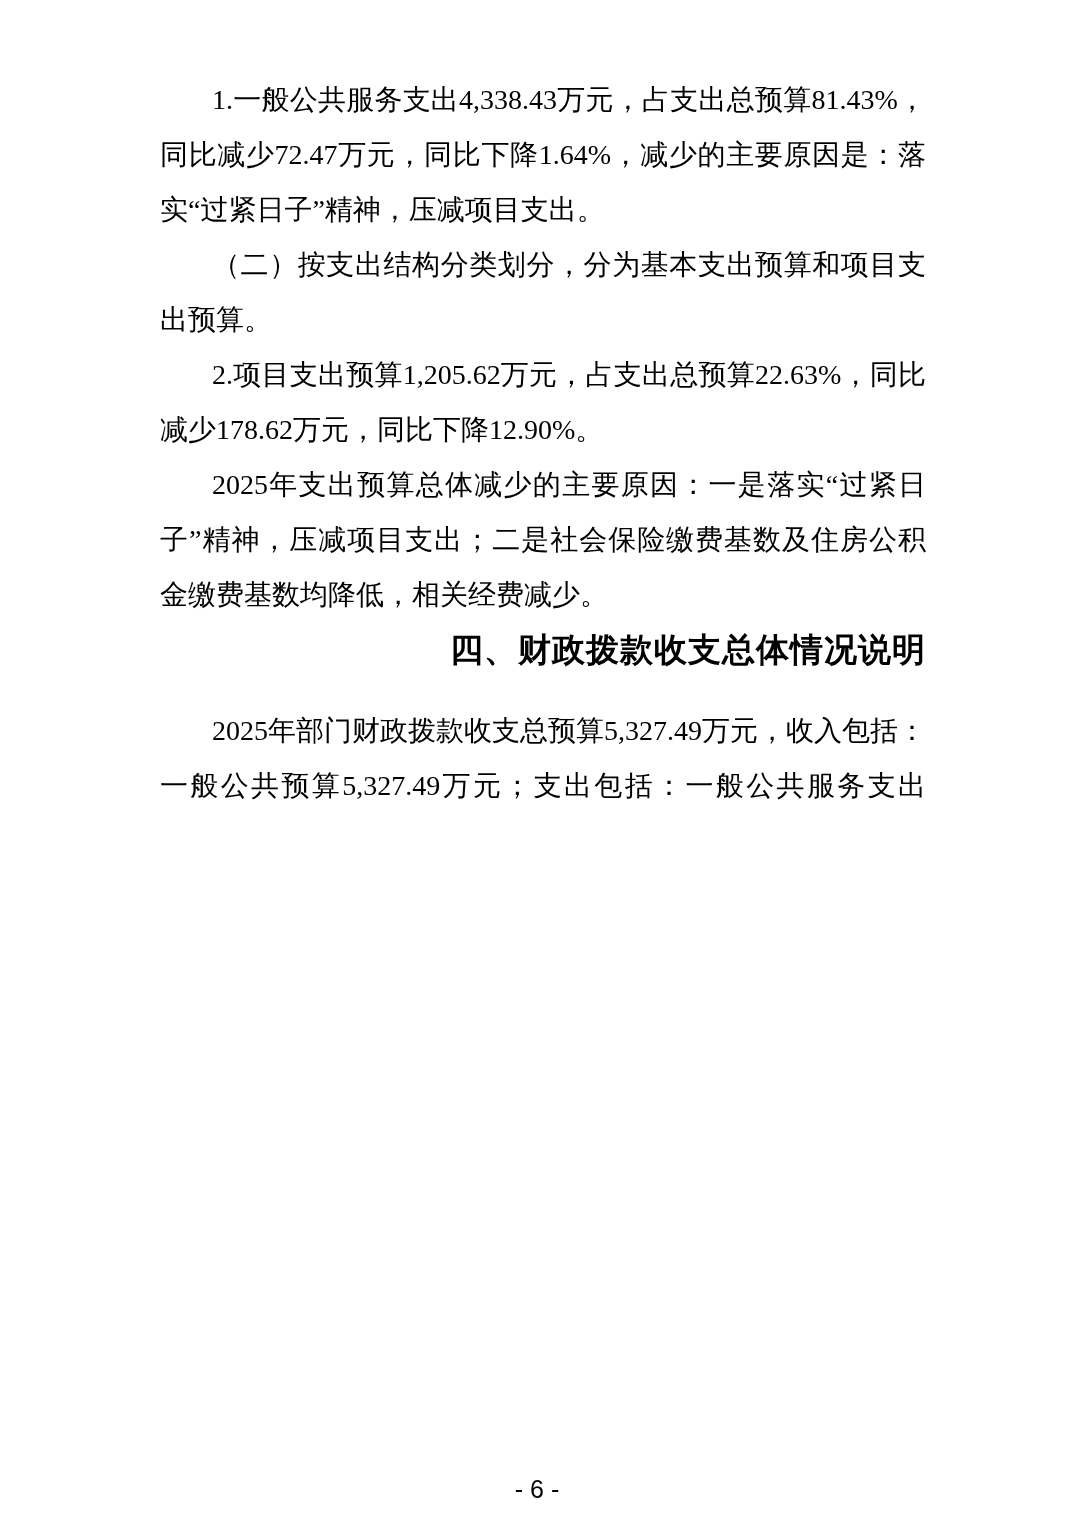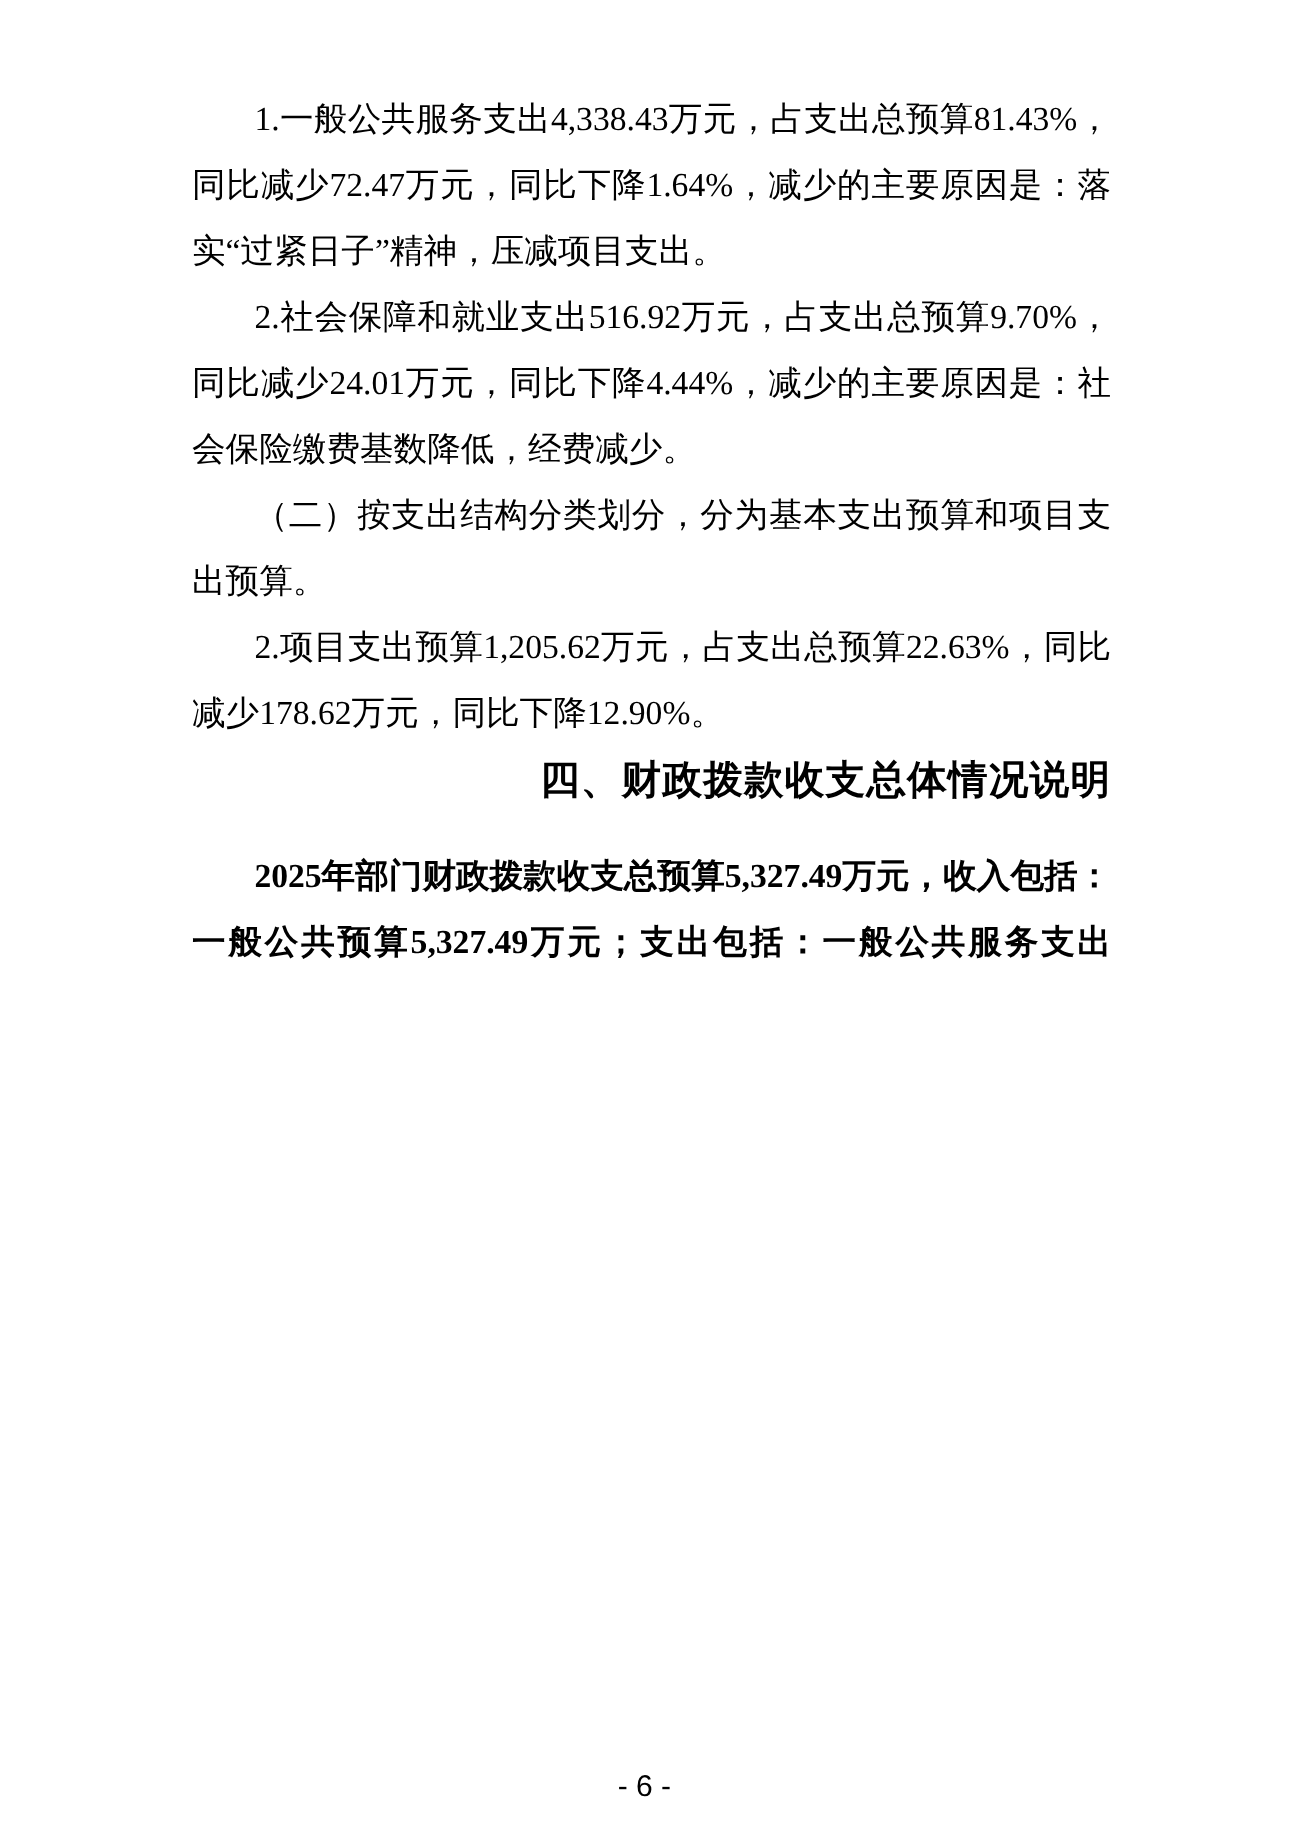--- a/index.html
+++ b/index.html
@@ -24,21 +24,20 @@
   }
   .body-para {
     font-size: 28px;
     line-height: 55px;
     text-align: justify;
     text-indent: 52px;
     word-break: break-all;
   }
   .justify-last {
     text-align-last: justify;
-    font-weight: bold;
   }
   .section-heading {
     font-family: "Liberation Sans", "DejaVu Sans", sans-serif;
     font-size: 33px;
     font-weight: bold;
     line-height: 55px;
     text-indent: 50px;
     margin-bottom: 26px;
     letter-spacing: 1px;
     text-align: right;
@@ -54,20 +53,20 @@
     font-family: "Liberation Sans", "DejaVu Sans", sans-serif;
     color: #000000;
   }
 </style>
 </head>
 <body>
 
 <div class="page">
   <div class="content">
     <p class="body-para">1.一般公共服务支出4,338.43万元，占支出总预算81.43%，同比减少72.47万元，同比下降1.64%，减少的主要原因是：落实“过紧日子”精神，压减项目支出。</p>
-    <p class="body-para">2.社会保障和就业支出516.92万元，占支出总预算9.70%，同比减少24.01万元，同比下降4.44%，减少的主要原因是：社会保险缴费基数降低，经费减少。</p>
     <p class="body-para">（二）按支出结构分类划分，分为基本支出预算和项目支出预算。</p>
     <p class="body-para">2.项目支出预算1,205.62万元，占支出总预算22.63%，同比减少178.62万元，同比下降12.90%。</p>
+    <p class="body-para">2025年支出预算总体减少的主要原因：一是落实“过紧日子”精神，压减项目支出；二是社会保险缴费基数及住房公积金缴费基数均降低，相关经费减少。</p>
     <h2 class="section-heading">四、财政拨款收支总体情况说明</h2>
     <p class="body-para justify-last">2025年部门财政拨款收支总预算5,327.49万元，收入包括：一般公共预算5,327.49万元；支出包括：一般公共服务支出</p>
   </div>
   <div class="page-number">- 6 -</div>
 </div>
 
 </body></html>

